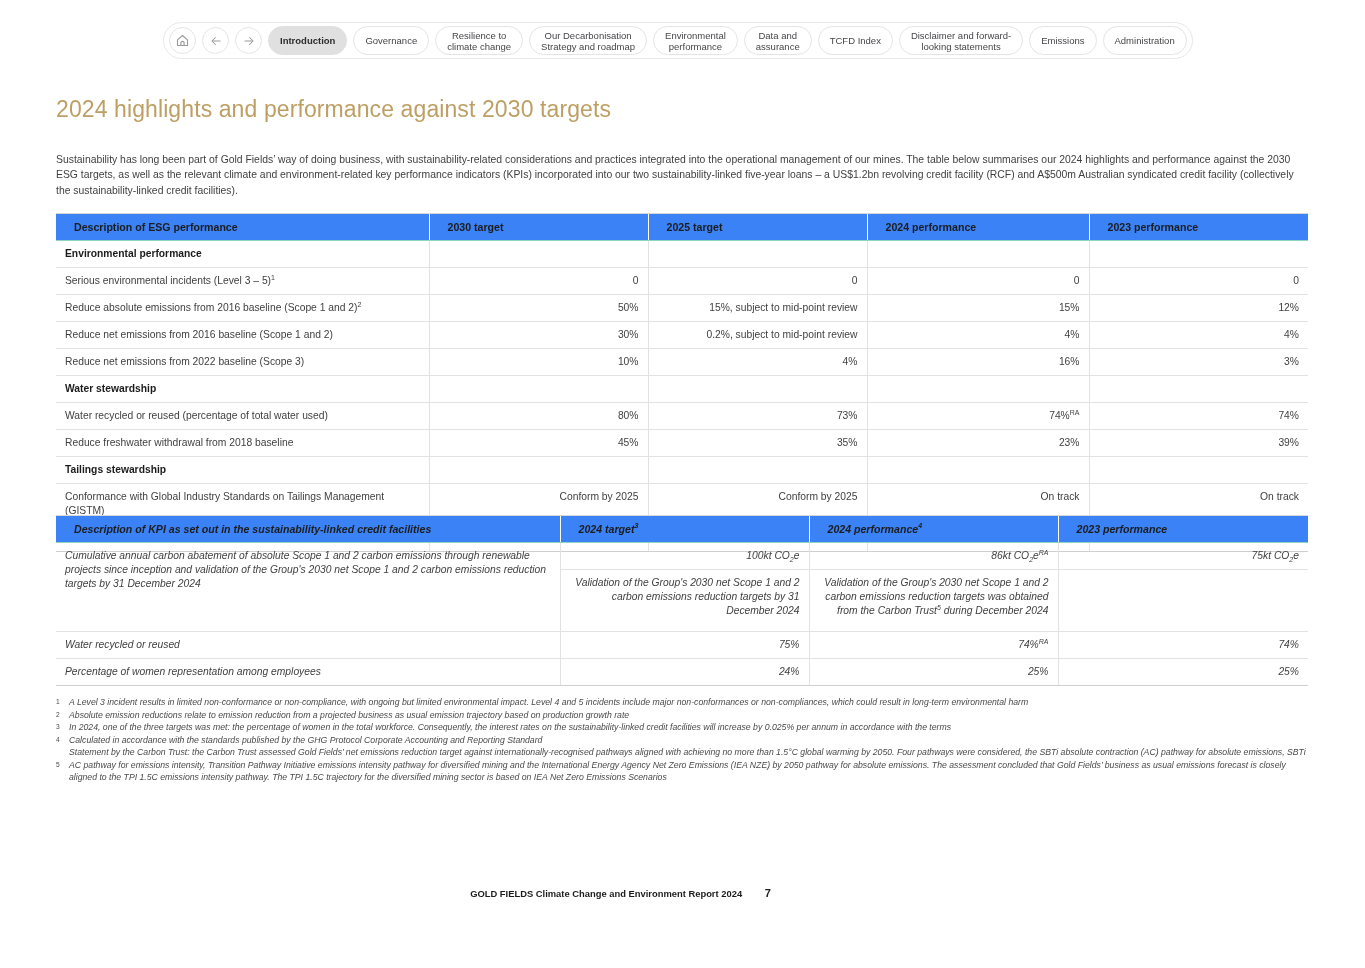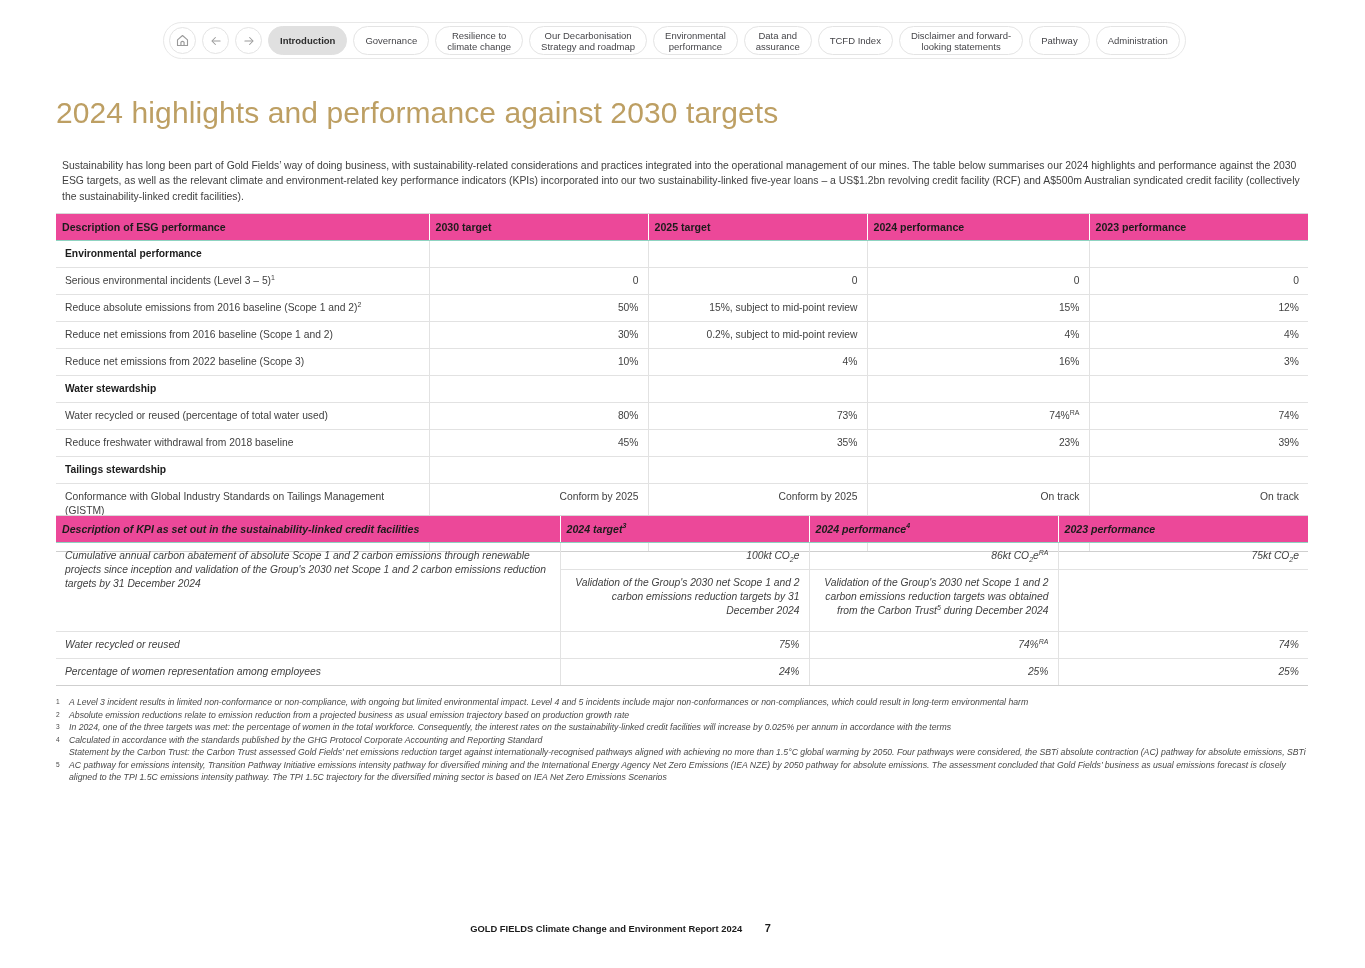--- a/index.html
+++ b/index.html
@@ -66,57 +66,57 @@
     border-color: #e0e0e0;
     font-weight: bold;
     color: #2c2c2c;
   }
 
   
   .page-title {
     position: absolute;
     left: 56px;
     top: 96px;
-    font-size: 30px;
+    font-size: 23px;
     color: #bd9f63;
     letter-spacing: 0.1px;
     font-weight: normal;
     margin: 0;
   }
 
   
   .intro {
     position: absolute;
     left: 56px;
     top: 152px;
     width: 1252px;
     font-size: 10.4px;
     line-height: 15.3px;
     color: #3f3f3f;
-    margin: 6px;
+    margin: 0;
     text-align: left;
   }
 
   
   .tbl {
     position: absolute;
     border-collapse: collapse;
     table-layout: fixed;
     font-size: 10.3px;
     color: #3f3f3f;
   }
   .tbl.t1 { left: 56px; top: 213px; width: 1252px; }
   .tbl.t2 { left: 56px; top: 515px; width: 1252px; font-style: italic; }
 
   .tbl thead th {
-    background: #ec4899;
+    background: #3b82f6;
     font-weight: bold;
     font-size: 10.6px;
     color: #1c1c1c;
-    padding: 7px 6px;
+    padding: 7px 18px;
     border-bottom: 1.6px solid #8fd3c1;
     border-top: 1px solid #d8d8d8;
     vertical-align: middle;
     height: 24px;
   }
   .tbl thead th.lcol { text-align: left; }
   .tbl thead th.rcol { text-align: left; border-left: 1px solid #ffffff; }
 
   .tbl td {
     padding: 6px 9px;
@@ -170,21 +170,21 @@
     padding-top: 0px;
     text-align: left;
     color: #4a4a4a;
   }
   .fn-text { flex: 1 1 auto; }
 
   
   .footer {
     position: absolute;
     left: 0;
-    top: 922px;
+    top: 887px;
     width: 1241px;
     text-align: center;
     font-size: 9.4px;
     color: #1c1c1c;
     font-weight: bold;
   }
   .footer .pg { margin-left: 20px; font-size: 11px; font-weight: bold; }
 </style>
 </head>
 <body>
@@ -215,21 +215,21 @@
 climate change</div>
   <div class="nav-pill">Our Decarbonisation
 Strategy and roadmap</div>
   <div class="nav-pill">Environmental
 performance</div>
   <div class="nav-pill">Data and
 assurance</div>
   <div class="nav-pill">TCFD Index</div>
   <div class="nav-pill">Disclaimer and forward-
 looking statements</div>
-  <div class="nav-pill">Pathway</div>
+  <div class="nav-pill">Emissions</div>
   <div class="nav-pill">Administration</div>
 </div>
 
 <h1 class="page-title">2024 highlights and performance against 2030 targets</h1>
 
 <p class="intro">Sustainability has long been part of Gold Fields’ way of doing business, with sustainability-related considerations and practices integrated into the operational management of our mines. The table below summarises our 2024 highlights and performance against the 2030 ESG targets, as well as the relevant climate and environment-related key performance indicators (KPIs) incorporated into our two sustainability-linked five-year loans – a US$1.2bn revolving credit facility (RCF) and A$500m Australian syndicated credit facility (collectively the sustainability-linked credit facilities).</p>
 
 <table class="tbl t1">
   <colgroup>
       <col class="c1">

